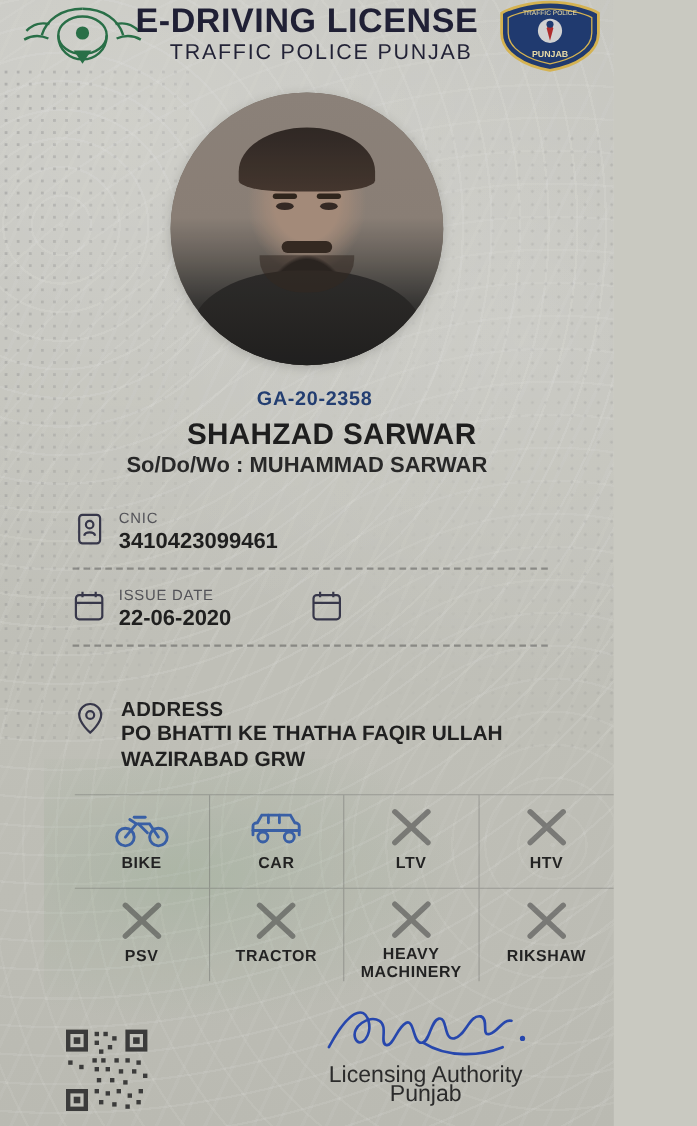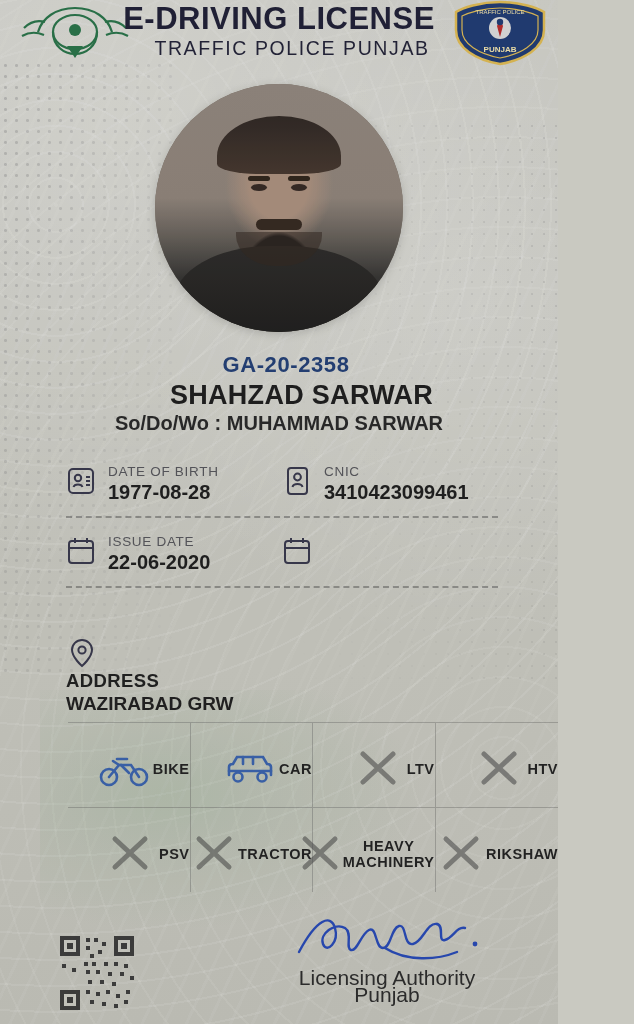--- a/index.html
+++ b/index.html
@@ -189,21 +189,21 @@
     width: 210px; height: 92px;
     border-radius: 46% 46% 0 0 / 60% 60% 0 0;
     background: linear-gradient(180deg, #22201e 0%, #131211 100%);
   }
 
   
   .licence-no {
     position: absolute;
     top: 352px; left: 0; right: 0;
     text-align: center;
-    font-size: 22px;
+    font-size: 18px;
     font-weight: bold;
     color: #17356e;
     letter-spacing: 0.6px;
     padding-left: 14px;
   }
   .full-name {
     position: absolute;
     top: 380px; left: 0; right: 0;
     text-align: center;
     font-size: 27px;
@@ -260,21 +260,20 @@
     margin-top: 1px;
   }
 
   .address-block {
     position: absolute;
     top: 634px;
     left: 66px;
     right: 50px;
     display: flex;
     align-items: flex-start;
-    flex-direction: column;
   }
   .address-block .ico {
     width: 32px; height: 34px;
     flex: 0 0 32px;
     margin-right: 12px;
     margin-top: 2px;
     color: #2d2d42;
   }
   .address-label {
     font-size: 18.5px;
@@ -302,23 +301,23 @@
     display: flex;
     border-bottom: 1px solid rgba(80,80,80,0.35);
   }
   .veh-row:last-child { border-bottom: none; }
   .veh-cell {
     width: 25%;
     height: 84px;
     box-sizing: border-box;
     border-right: 1px solid rgba(80,80,80,0.35);
     display: flex;
-    flex-direction: row;
+    flex-direction: column;
     align-items: center;
-    justify-content: flex-end;
+    justify-content: flex-start;
     padding-top: 6px;
     position: relative;
   }
   .veh-cell:last-child { border-right: none; }
   .veh-ico {
     width: 58px; height: 46px;
     display: flex;
     align-items: center;
     justify-content: center;
   }
@@ -431,34 +430,20 @@
     <div class="beardline"></div>
   </div>
 
   <div class="licence-no">GA-20-2358</div>
   <div class="full-name">SHAHZAD SARWAR</div>
   <div class="parent-name">So/Do/Wo : MUHAMMAD SARWAR</div>
 
   <div class="fields">
 
     <div class="field-row">
-      <div class="field">
-        <span class="ico">
-          <svg viewBox="0 0 30 32" width="30" height="32" fill="none" stroke="#2d2d42" stroke-width="2">
-            <rect x="3" y="4" width="24" height="24" rx="4"></rect>
-            <circle cx="12" cy="13" r="3.2"></circle>
-            <path d="M7.5 22 C8.5 18.5 15.5 18.5 16.5 22"></path>
-            <path d="M20 12 H24 M20 16 H24 M20 20 H24"></path>
-          </svg>
-        </span>
-        <span>
-          <span class="field-label">DATE OF BIRTH</span><br>
-          <span class="field-value">1977-08-28</span>
-        </span>
-      </div>
 
       <div class="field">
         <span class="ico">
           <svg viewBox="0 0 30 32" width="30" height="32" fill="none" stroke="#2d2d42" stroke-width="2">
             <rect x="6" y="3" width="19" height="26" rx="3"></rect>
             <circle cx="15.5" cy="12" r="3.4"></circle>
             <path d="M10.5 22 C11.5 18 19.5 18 20.5 22"></path>
           </svg>
         </span>
         <span>
@@ -497,20 +482,21 @@
 
   <div class="address-block">
     <span class="ico">
       <svg viewBox="0 0 32 34" width="32" height="34" fill="none" stroke="#2d2d42" stroke-width="2">
         <path d="M16 4 C10.5 4 6 8.4 6 13.8 C6 21.4 16 30 16 30 C16 30 26 21.4 26 13.8 C26 8.4 21.5 4 16 4 Z"></path>
         <circle cx="16" cy="14" r="3.6"></circle>
       </svg>
     </span>
     <span>
       <div class="address-label">ADDRESS</div>
+      <div class="address-value">PO BHATTI KE THATHA FAQIR ULLAH</div>
       <div class="address-value">WAZIRABAD GRW</div>
     </span>
   </div>
 
   <div class="vehicles">
 
     <div class="veh-row">
 
       <div class="veh-cell">
         <span class="veh-ico">

